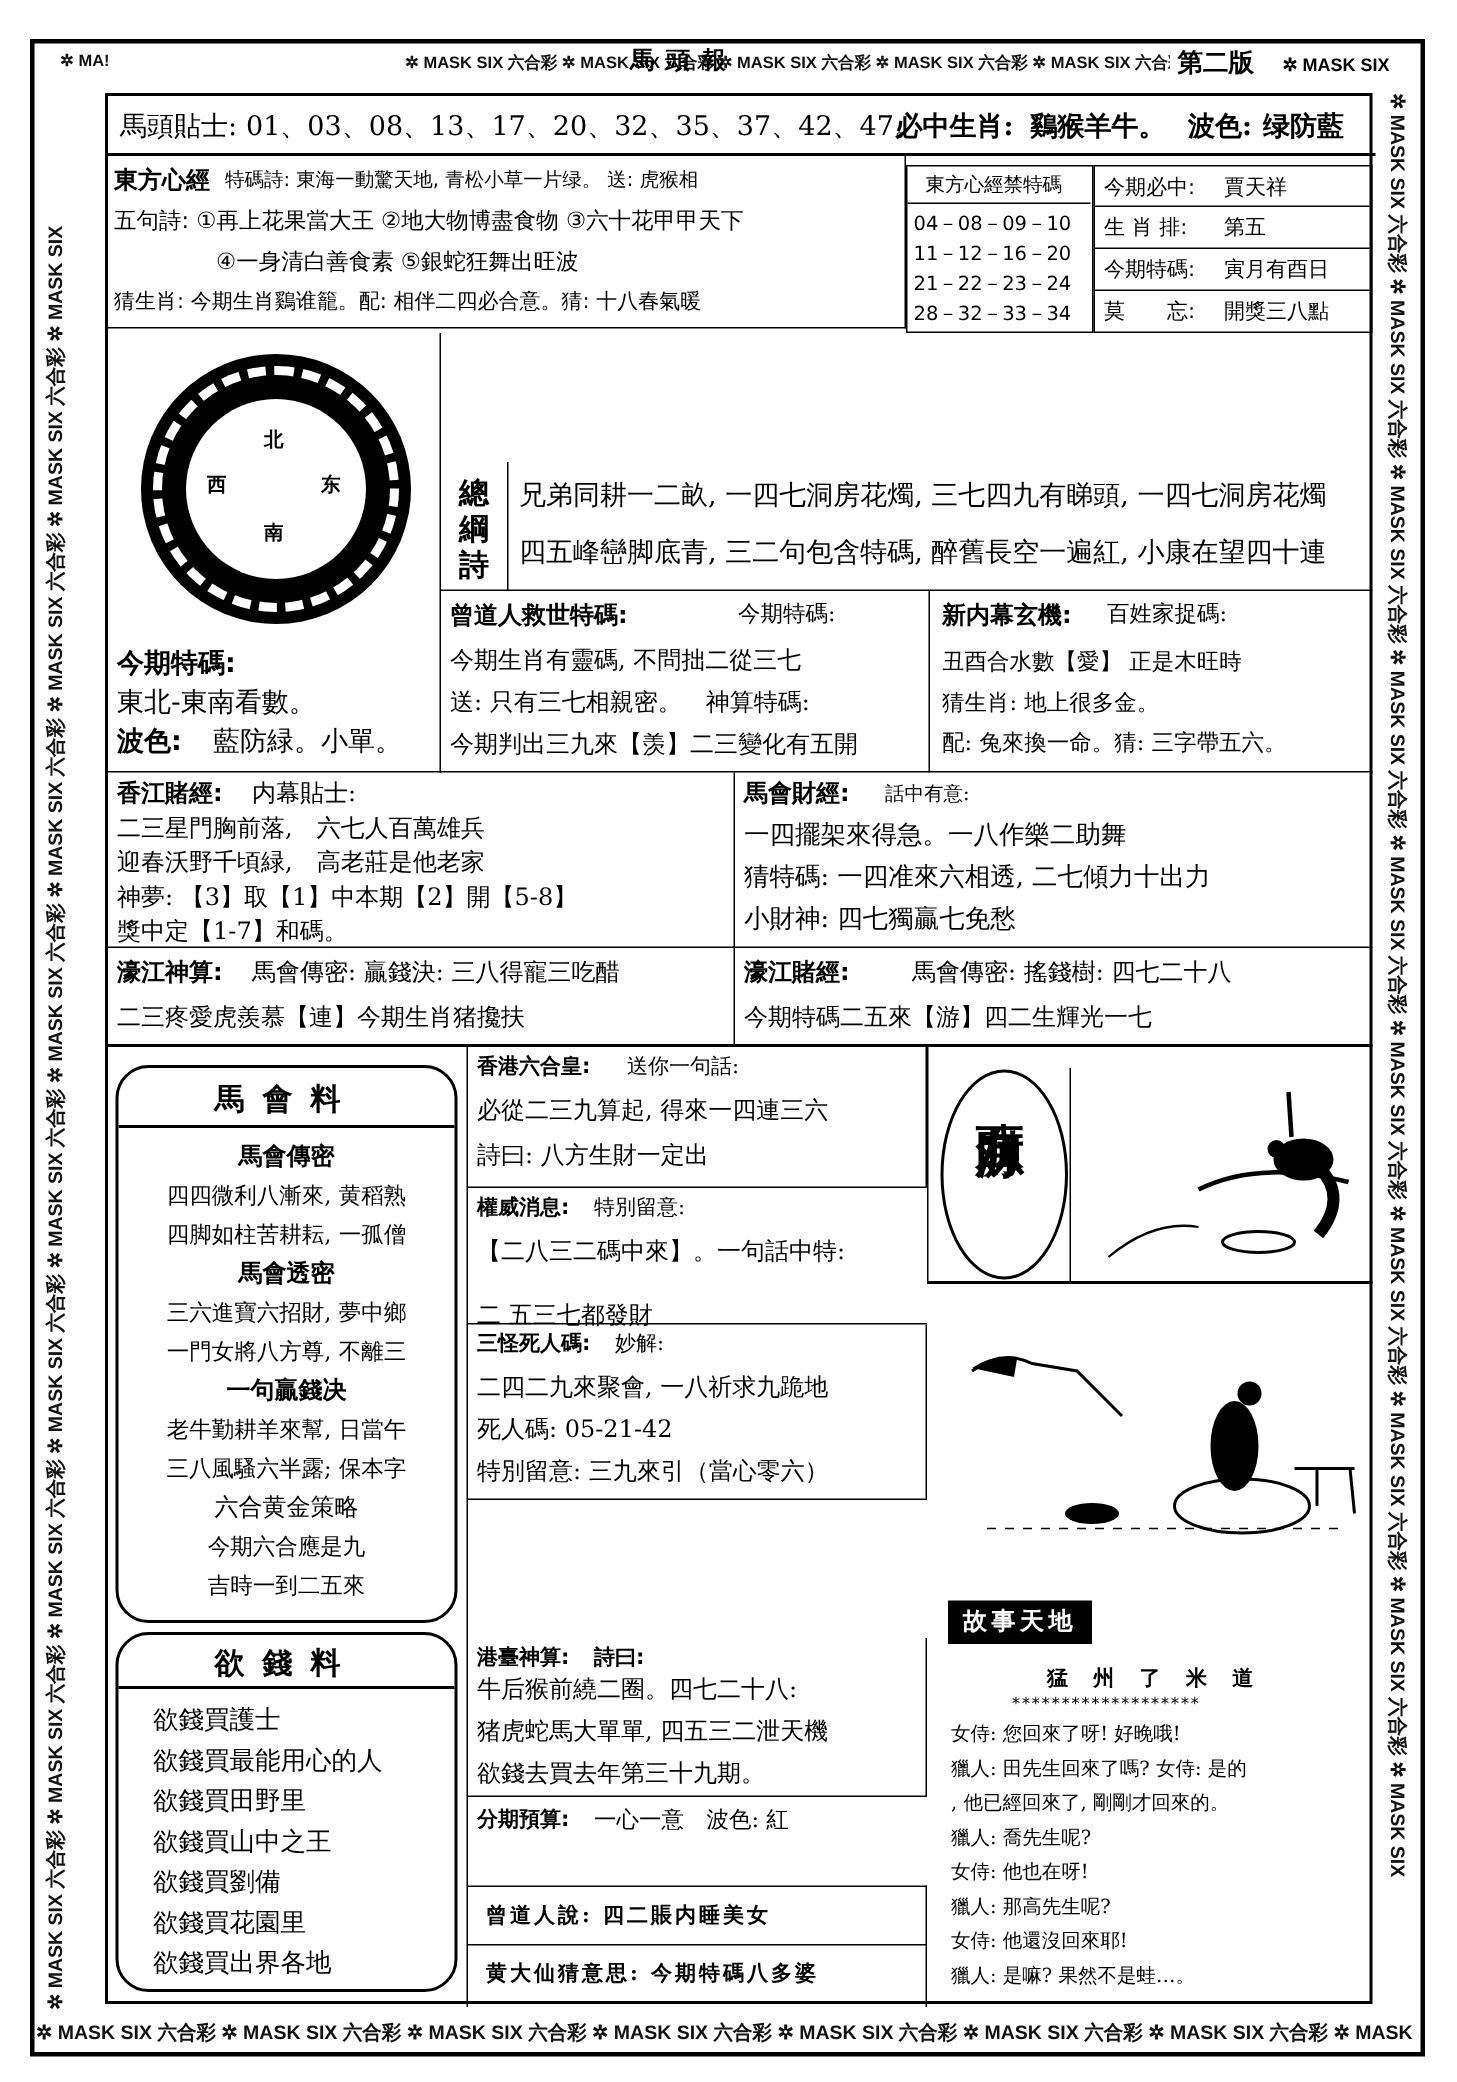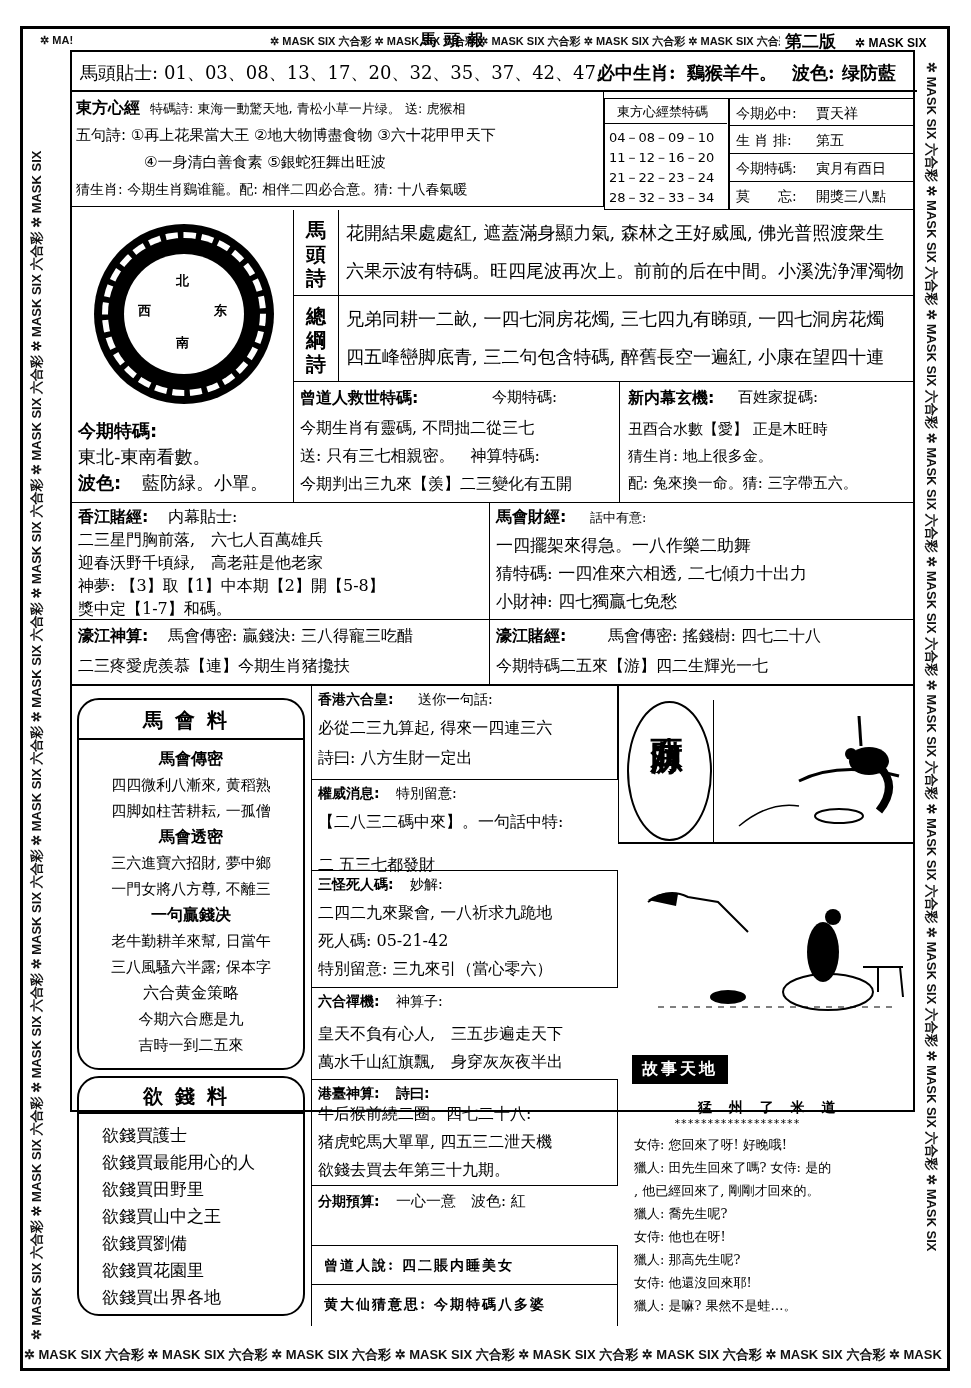--- a/index.html
+++ b/index.html
@@ -8,21 +8,21 @@
   .strip { position: absolute; font-family: "Liberation Sans", sans-serif; font-weight: bold; font-size: 12px; white-space: nowrap; overflow: hidden; letter-spacing: 0px; color: #111; }
   .strip-top { left: 270px; top: 34px; width: 510px; height: 16px; font-size: 11px; }
   .strip-top-left { left: 40px; top: 34px; width: 60px; height: 16px; font-size: 11px; }
   .strip-bottom { left: 24px; top: 1346px; width: 922px; height: 20px; font-size: 13px; }
   .strip-left { left: 28px; top: 1340px; width: 1300px; height: 20px; transform: rotate(-90deg); transform-origin: 0 0; font-size: 13px; }
   .strip-right { left: 940px; top: 62px; width: 1280px; height: 20px; transform: rotate(90deg); transform-origin: 0 0; font-size: 13px; }
   .edition { position: absolute; left: 785px; top: 30px; font-size: 17px; font-weight: bold; font-family: "DejaVu Serif", serif; }
   .edition-tail { position: absolute; left: 855px; top: 36px; font-size: 12px; font-weight: bold; font-family: "Liberation Sans", sans-serif; }
   .title-mark { position: absolute; left: 420px; top: 30px; font-size: 16px; font-weight: bold; letter-spacing: 8px; }
 
-  .main { position: absolute; left: 70px; top: 50px; width: 845px; height: 1062px; border: 2px solid #000; }
+  .main { position: absolute; left: 70px; top: 62px; width: 845px; height: 1274px; border: 2px solid #000; }
   .box { position: absolute; border: 1.5px solid #000; }
   .t { position: absolute; white-space: nowrap; font-size: 16px; line-height: 1; }
   .b { font-weight: bold; }
   .sans { font-family: "DejaVu Sans", "Liberation Sans", sans-serif; }
   .hdr-row { position: absolute; left: 0; top: 0; width: 845px; height: 40px; border-bottom: 2px solid #000; }
   .hdr-row .t { top: 12px; font-size: 18px; font-family: "DejaVu Serif", serif; }
 
   .compass { position: absolute; left: 25px; top: 175px; width: 180px; height: 180px; border-radius: 50%; background: #000; }
   .compass .ring { position: absolute; left: 8px; top: 8px; width: 164px; height: 164px; border-radius: 50%; border: 6px dashed #fff; }
   .compass .inner { position: absolute; left: 30px; top: 30px; width: 120px; height: 120px; border-radius: 50%; background: #fff; }
@@ -107,26 +107,20 @@
         <span class="dir" style="left:90px;top:48px;">东</span>
         <span class="dir" style="left:52px;top:80px;">南</span>
       </div>
     </div>
     <span class="t b sans" style="left:6px;top:212px;font-size:18px;">今期特碼:</span>
     <span class="t sans" style="left:6px;top:238px;font-size:18px;">東北-東南看數。</span>
     <span class="t b sans" style="left:6px;top:264px;font-size:18px;">波色:</span>
     <span class="t sans" style="left:70px;top:264px;font-size:18px;">藍防緑。小單。</span>
   </div>
 
-  <div class="box" style="left:222px;top:158px;width:621px;height:86px;border-width:0 0 1.5px 0;">
-    <div class="vlabel" style="left:10px;top:8px;">馬頭詩</div>
-    <div style="position:absolute;left:44px;top:0;height:86px;border-left:1.5px solid #000;"></div>
-    <span class="t" style="left:52px;top:14px;font-size:18px;">花開結果處處紅, 遮蓋滿身顯力氣, 森林之王好威風, 佛光普照渡衆生</span>
-    <span class="t" style="left:52px;top:52px;font-size:18px;">六果示波有特碼。旺四尾波再次上。前前的后在中間。小溪洗浄渾濁物</span>
-  </div>
 
   <div class="box" style="left:222px;top:244px;width:621px;height:86px;border-width:0 0 1.5px 0;">
     <div class="vlabel" style="left:10px;top:8px;">總綱詩</div>
     <div style="position:absolute;left:44px;top:0;height:86px;border-left:1.5px solid #000;"></div>
     <span class="t" style="left:52px;top:14px;font-size:18px;">兄弟同耕一二畝, 一四七洞房花燭, 三七四九有睇頭, 一四七洞房花燭</span>
     <span class="t" style="left:52px;top:52px;font-size:18px;">四五峰巒脚底青, 三二句包含特碼, 醉舊長空一遍紅, 小康在望四十連</span>
   </div>
 
   <div class="box" style="left:222px;top:330px;width:326px;height:121px;border-width:0 1.5px 1.5px 0;">
     <span class="t b sans" style="left:6px;top:8px;font-size:16px;">曾道人救世特碼:</span>
@@ -217,26 +211,20 @@
     <span class="t" style="left:6px;top:34px;font-size:16px;">【二八三二碼中來】。一句話中特:</span>
     <span class="t" style="left:6px;top:62px;font-size:16px;margin-top:15px;">二 五三七都發財</span>
   </div>
   <div class="box" style="left:240px;top:819px;width:306px;height:117px;border-width:0 1.5px 1.5px 0;">
     <span class="t b sans" style="left:6px;top:6px;font-size:14px;">三怪死人碼:</span>
     <span class="t" style="left:98px;top:6px;font-size:14px;">妙解:</span>
     <span class="t" style="left:6px;top:34px;font-size:16px;">二四二九來聚會, 一八祈求九跪地</span>
     <span class="t" style="left:6px;top:62px;font-size:16px;">死人碼: 05-21-42</span>
     <span class="t" style="left:6px;top:90px;font-size:16px;">特別留意: 三九來引（當心零六）</span>
   </div>
-  <div class="box" style="left:240px;top:936px;width:306px;height:92px;border-width:0 0 1.5px 0;">
-    <span class="t b sans" style="left:6px;top:6px;font-size:14px;">六合禪機:</span>
-    <span class="t" style="left:84px;top:6px;font-size:14px;">神算子:</span>
-    <span class="t" style="left:6px;top:38px;font-size:16px;">皇天不負有心人,　三五步遍走天下</span>
-    <span class="t" style="left:6px;top:66px;font-size:16px;">萬水千山紅旗飄,　身穿灰灰夜半出</span>
-  </div>
   <div class="box" style="left:240px;top:1028px;width:306px;height:106px;border-width:0 1.5px 1.5px 0;">
     <span class="t b sans" style="left:6px;top:6px;font-size:14px;">港臺神算:</span>
     <span class="t b sans" style="left:84px;top:6px;font-size:14px;">詩曰:</span>
     <span class="t" style="left:6px;top:26px;font-size:16px;">牛后猴前繞二圈。四七二十八:</span>
     <span class="t" style="left:6px;top:54px;font-size:16px;">猪虎蛇馬大單單, 四五三二泄天機</span>
     <span class="t" style="left:6px;top:82px;font-size:16px;">欲錢去買去年第三十九期。</span>
   </div>
   <div class="box" style="left:240px;top:1134px;width:306px;height:50px;border-width:0 0 0 0;">
     <span class="t b sans" style="left:6px;top:8px;font-size:14px;">分期預算:</span>
     <span class="t" style="left:84px;top:8px;font-size:15px;">一心一意　波色: 紅</span>

